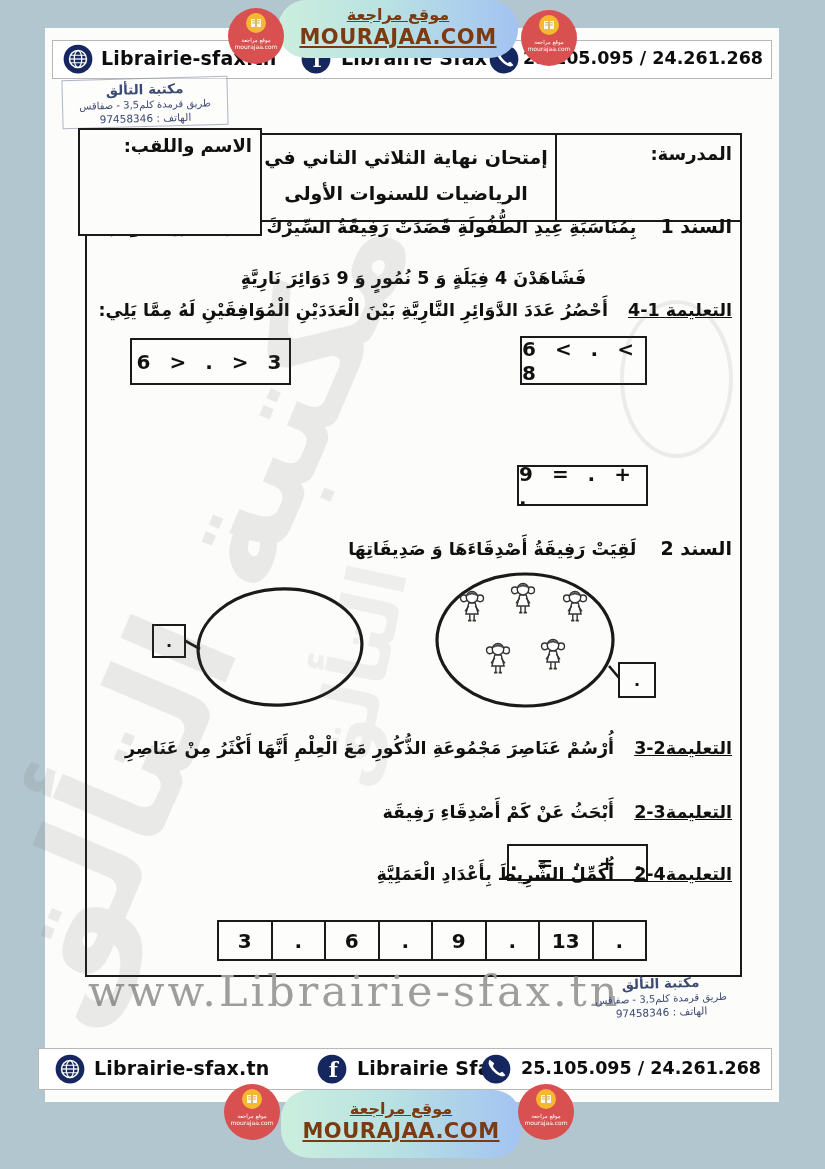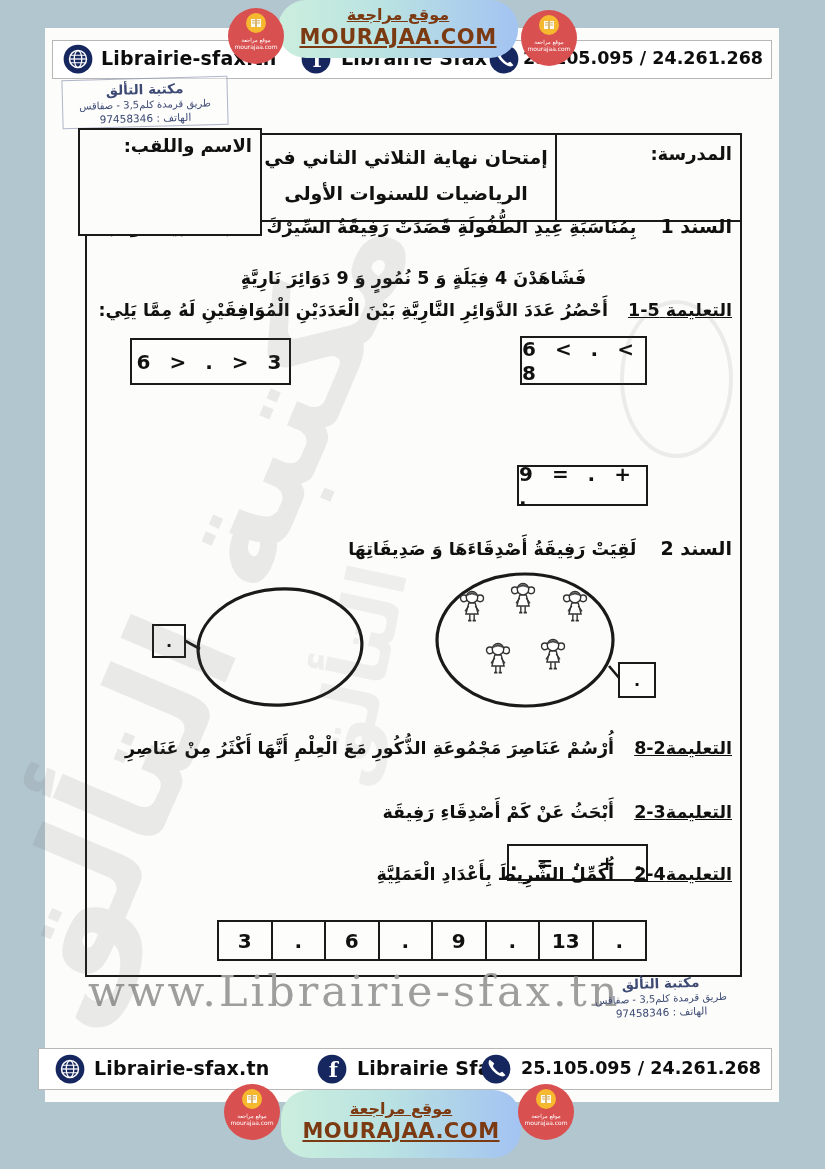--- a/index.html
+++ b/index.html
@@ -169,21 +169,21 @@
       </div>
     </div>
 
     <div class="xline" style="top:76px;right:8px">
       <span class="lab sandlab"><span>السند</span> <span class="numl">1</span></span>
       <span>بِمُنَاسَبَةِ عِيدِ الطُّفُولَةِ قَصَدَتْ رَفِيقَةُ السِّيرْكَ صُحْبَةَ سَمِيحَةَ وَ آمِنَةَ</span>
     </div>
     <div class="xline center" style="top:128px">فَشَاهَدْنَ 4 فِيَلَةٍ وَ 5 نُمُورٍ وَ 9 دَوَائِرَ نَارِيَّةٍ</div>
 
     <div class="xline" style="top:160px;right:8px">
-      <span class="lab ulab"><span>التعليمة</span> <span class="numl">1-5</span></span>
+      <span class="lab ulab"><span>التعليمة</span> <span class="numl">4-1</span></span>
       <span>أَحْصُرُ عَدَدَ الدَّوَائِرِ النَّارِيَّةِ بَيْنَ الْعَدَدَيْنِ الْمُوَافِقَيْنِ لَهُ مِمَّا يَلِي:</span>
     </div>
 
     <div class="cmp-box" style="left:43px;top:203px;width:157px;height:43px">6 &gt; . &gt; 3</div>
     <div class="cmp-box" style="left:433px;top:201px;width:123px;height:45px">6 &lt; . &lt; 8</div>
 
     <div class="eq-box" style="left:430px;top:330px;width:127px;height:37px">9 = . + .</div>
 
     <div class="xline" style="top:398px;right:8px">
       <span class="lab sandlab"><span>السند</span> <span class="numl">2</span></span>
@@ -199,21 +199,21 @@
       <use href="#girl" x="423" y="8" width="26" height="38"></use>
       <use href="#girl" x="475" y="16" width="26" height="38"></use>
       <use href="#girl" x="398" y="68" width="26" height="38"></use>
       <use href="#girl" x="453" y="64" width="26" height="38"></use>
     </svg>
     <div class="dot-square" style="left:65px;top:489px;width:30px;height:30px">.</div>
     <div class="dot-square" style="left:531px;top:527px;width:34px;height:32px">.</div>
 
 
     <div class="xline" style="top:598px;right:8px">
-      <span class="lab ulab"><span>التعليمة</span><span class="numl">8-2</span></span>
+      <span class="lab ulab"><span>التعليمة</span><span class="numl">3-2</span></span>
       <span>أُرْسُمْ عَنَاصِرَ مَجْمُوعَةِ الذُّكُورِ مَعَ الْعِلْمِ أَنَّهَا أَكْثَرُ مِنْ عَنَاصِرِ</span>
     </div>
 
     <div class="xline" style="top:662px;right:8px">
       <span class="lab ulab"><span>التعليمة</span><span class="numl">2-3</span></span>
       <span>أَبْحَثُ عَنْ كَمْ أَصْدِقَاءِ رَفِيقَة</span>
     </div>
     <div class="eq-box" style="left:420px;top:709px;width:137px;height:33px">. = . + .</div>
 
     <div class="xline" style="top:724px;right:8px">

